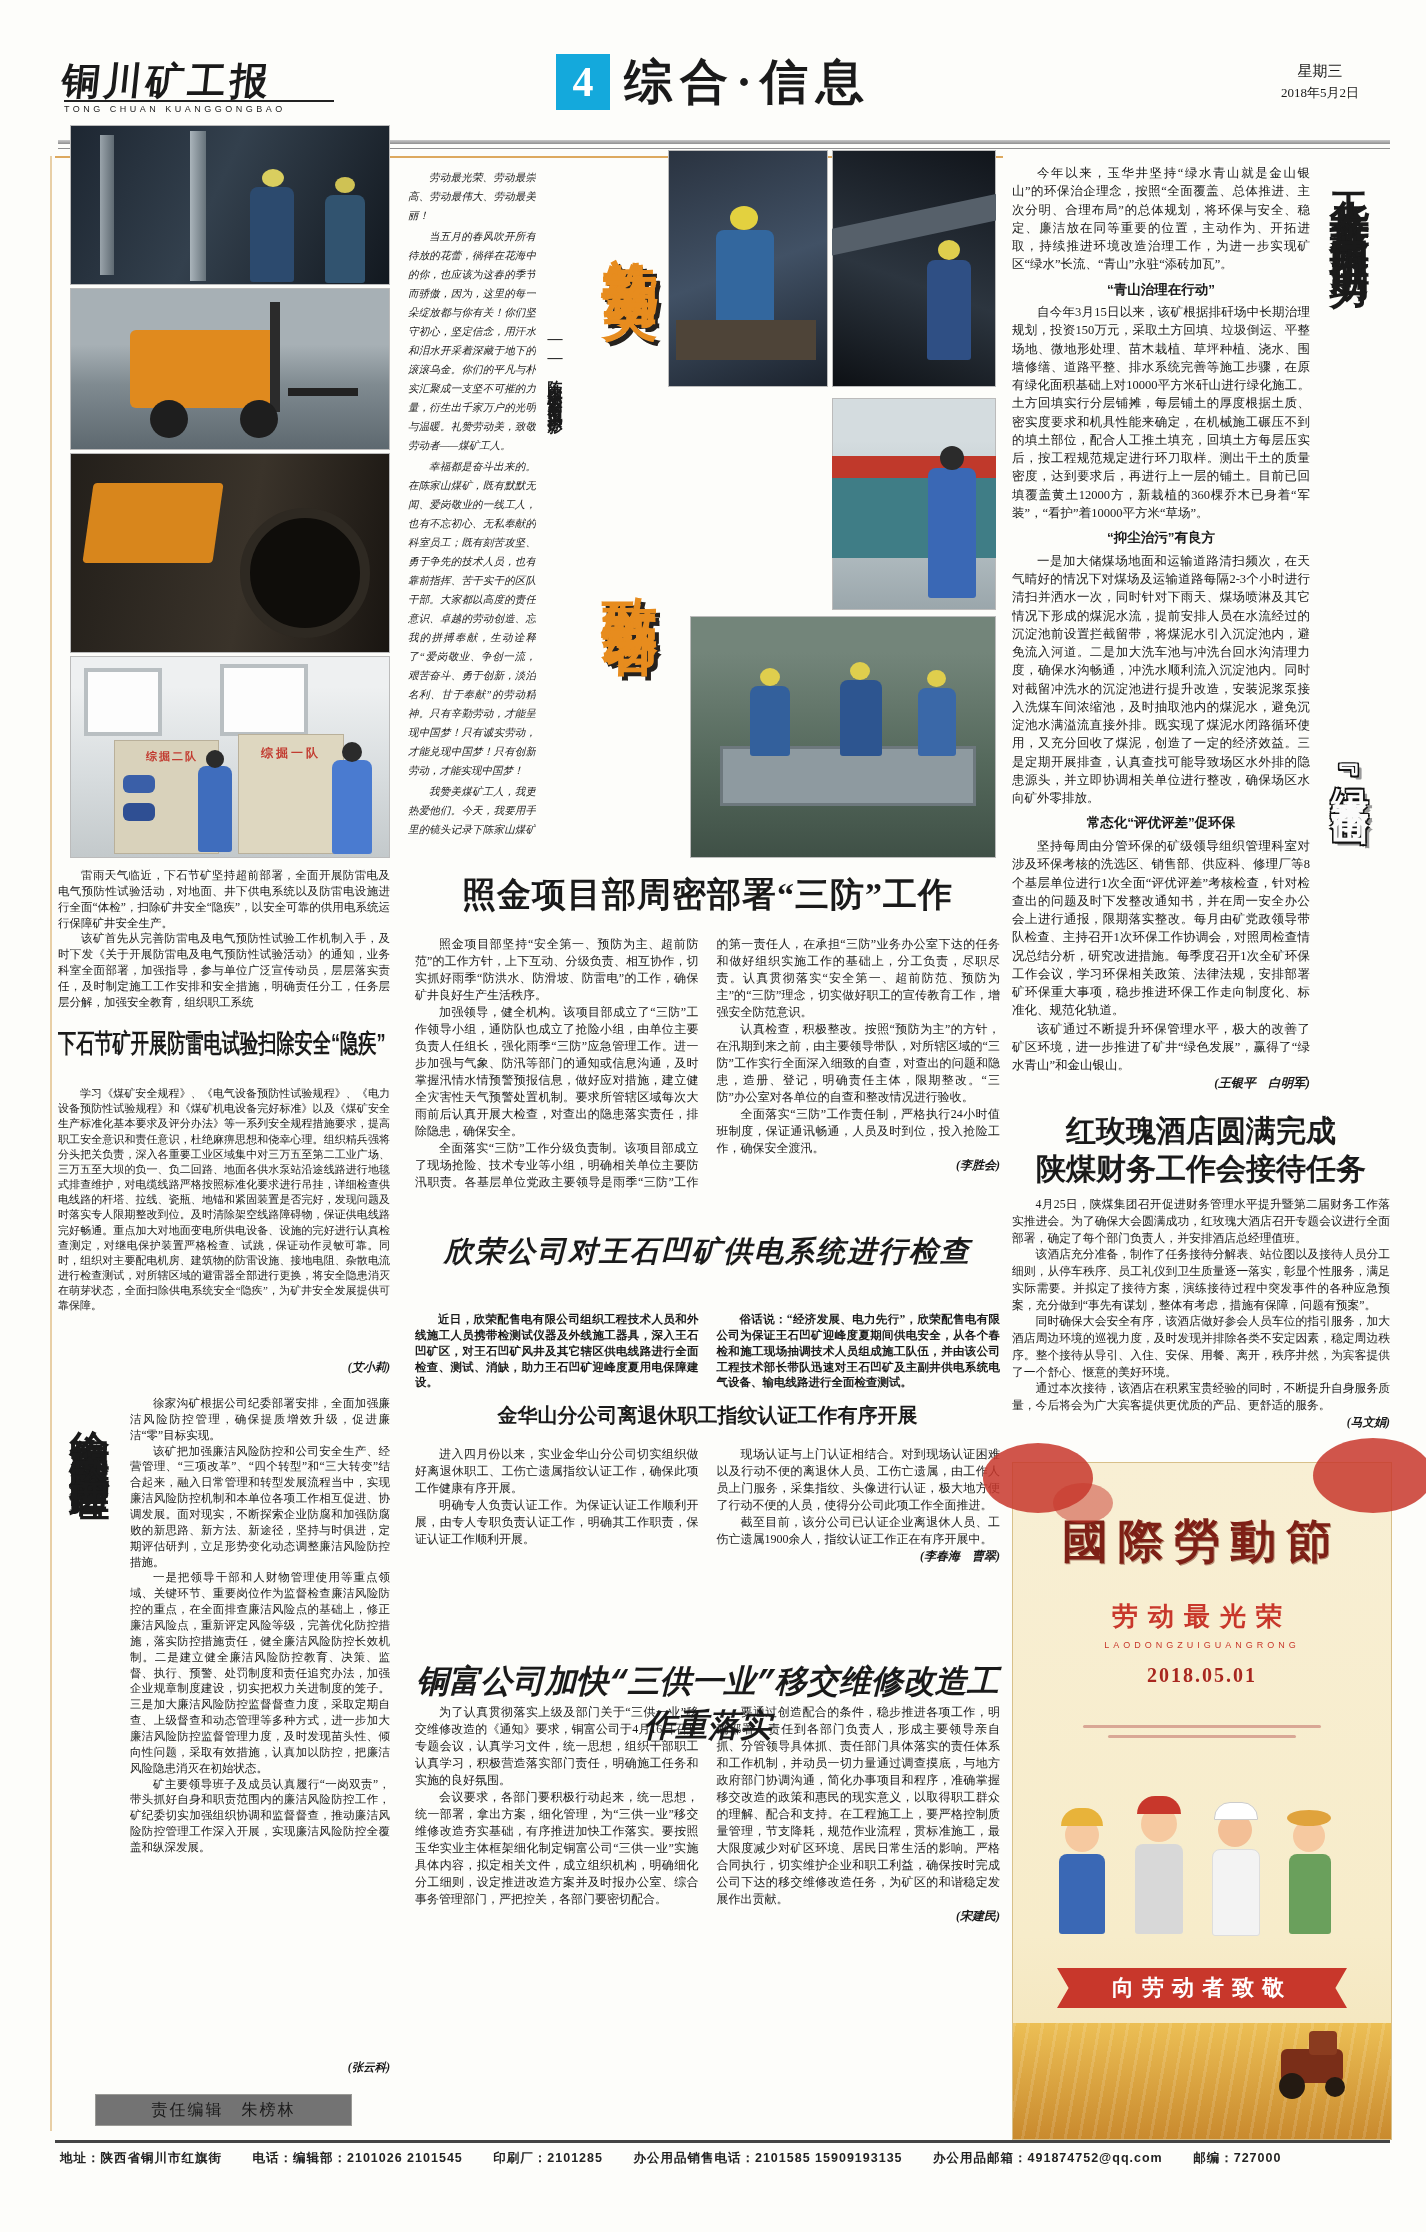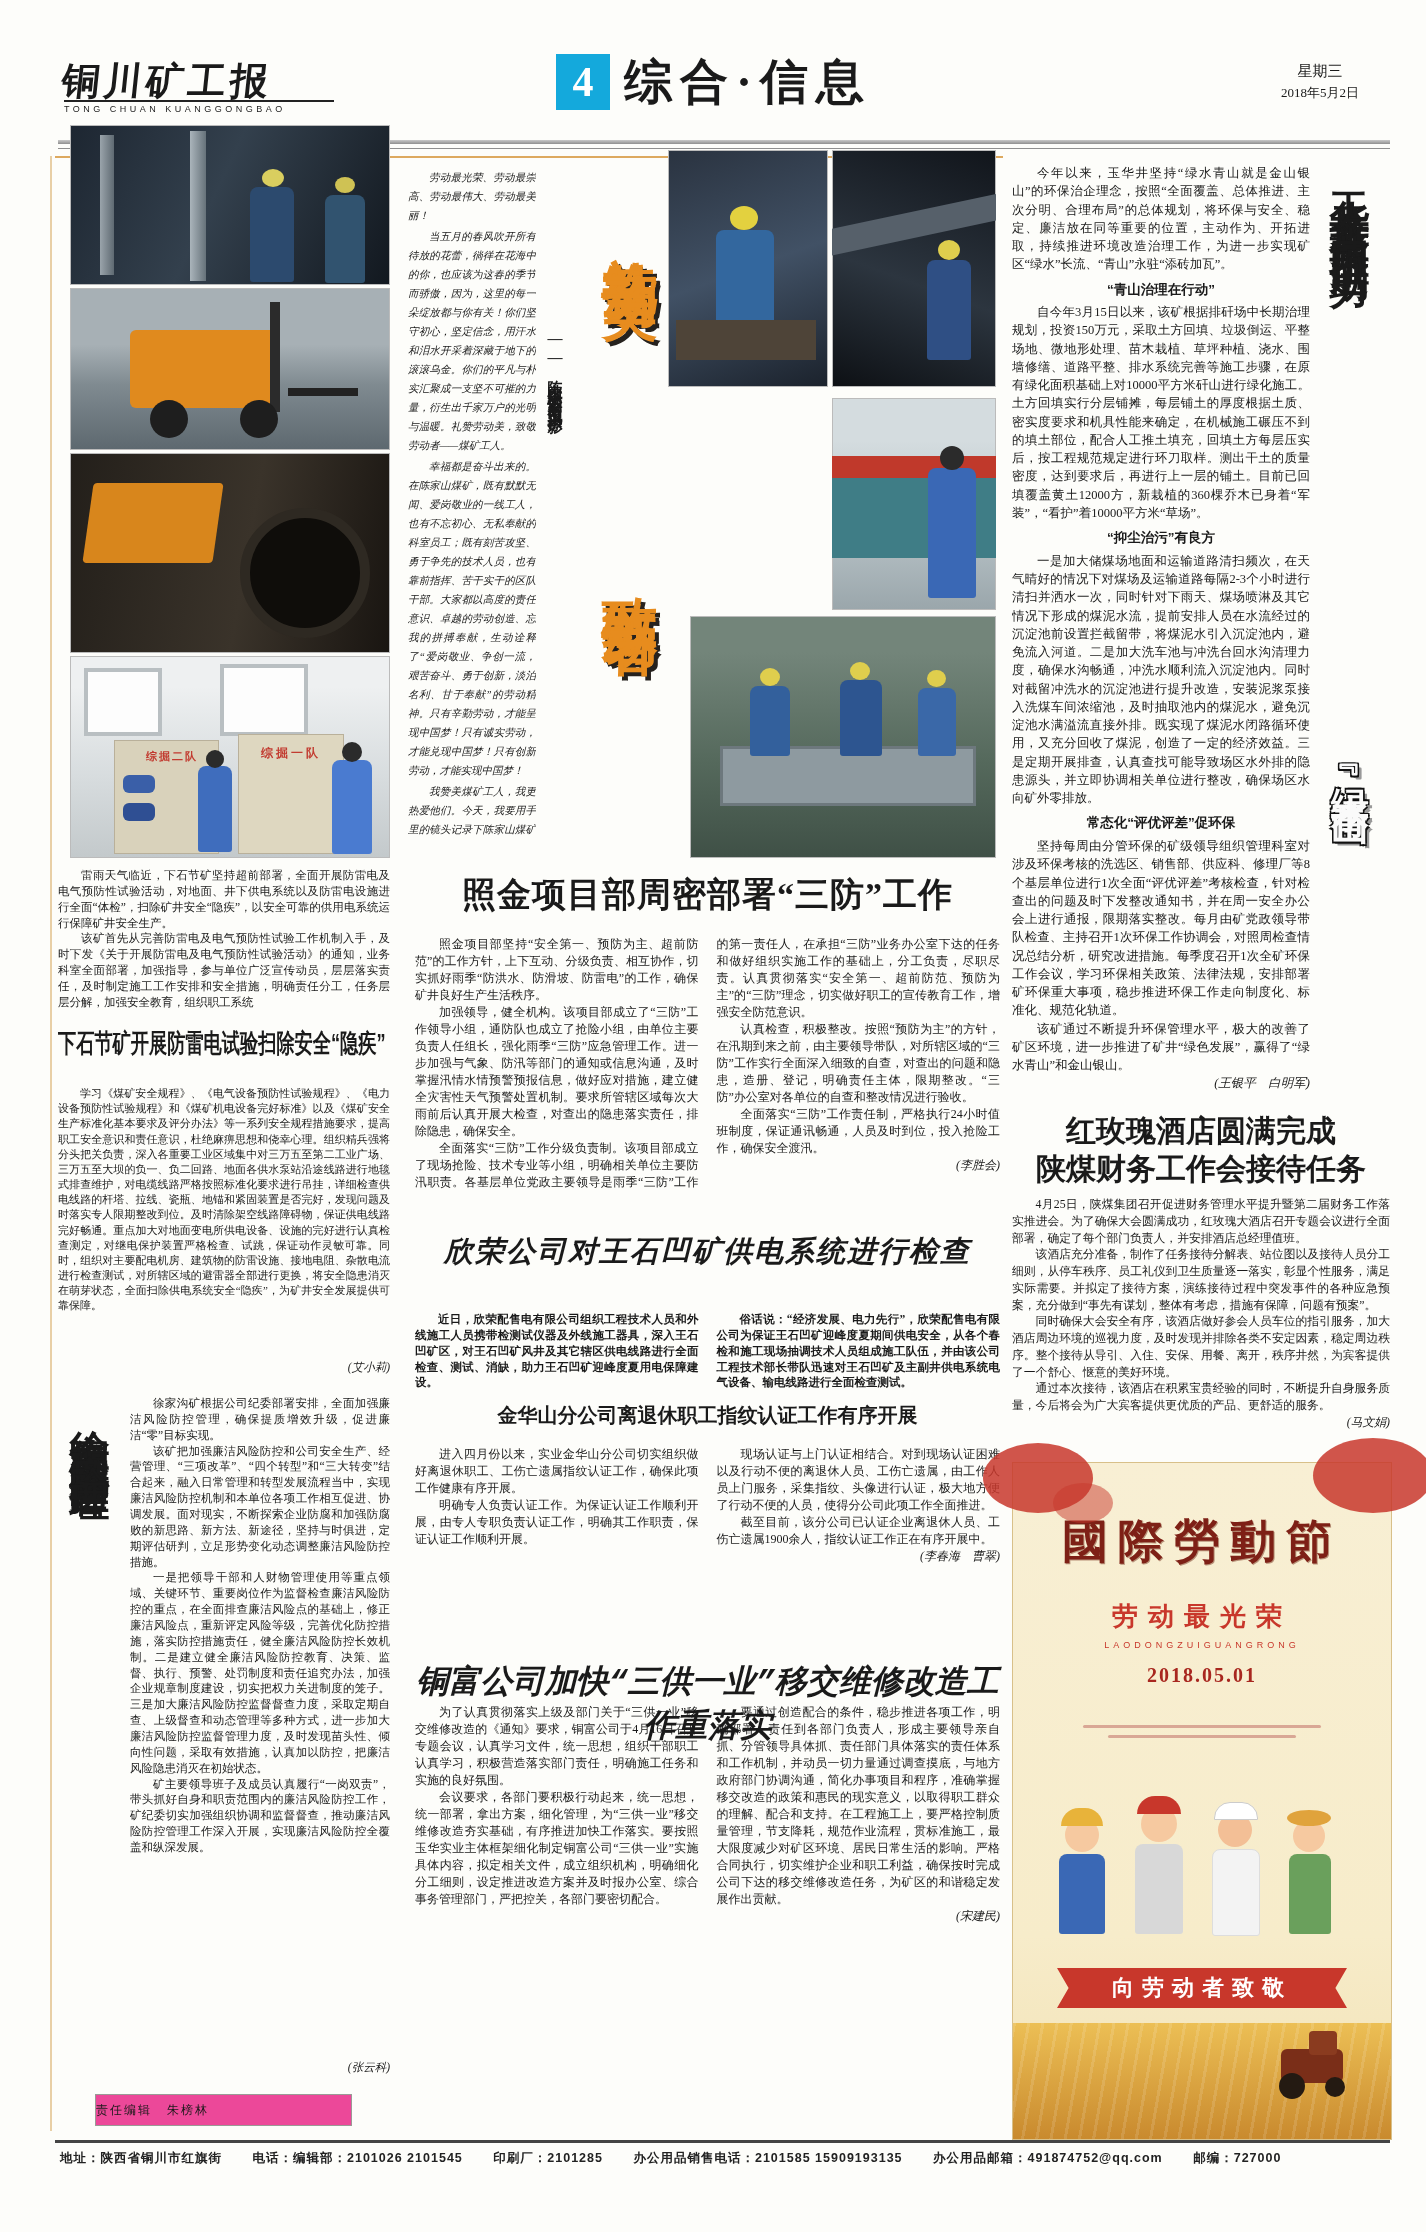--- a/index.html
+++ b/index.html
@@ -1,21 +1,21 @@
 <!DOCTYPE html>
 <html><head>
 <meta charset="utf-8">
 <style>
   html,body{margin:0;padding:0;background:#e8e8e4;}
   .page{position:relative;width:1426px;height:2232px;background:#fdfdfa;margin:0 auto;
         font-family:"Liberation Serif","DejaVu Serif",serif;color:#1a1a1a;overflow:hidden;}
   .abs{position:absolute;}
   .jtext{text-align:justify;}
   p{margin:0;text-indent:2em;}
-  .byline{text-align:right;text-indent:0;font-style:italic;font-weight:normal;}
+  .byline{text-align:right;text-indent:0;font-style:italic;font-weight:bold;}
   
   .masthead{font-size:38px;font-weight:900;transform:skewX(-6deg);letter-spacing:4px;}
   .pinyin{font-family:"Liberation Sans","DejaVu Sans",sans-serif;font-size:9px;letter-spacing:3.5px;
           border-top:2px solid #222;padding-top:2px;color:#222;}
   .pagebox{width:54px;height:56px;background:#14a9dc;color:#fff;font-size:42px;font-weight:900;
            text-align:center;line-height:56px;font-family:"Liberation Serif",serif;}
   .sectitle{font-size:48px;font-weight:900;letter-spacing:8px;}
   .dateblk{font-size:15px;text-align:center;line-height:1.5;}
   .dateblk .d2{font-size:13px;}
   .hrule1{height:4px;background:linear-gradient(#c9c9c9,#8f8f8f);}
@@ -42,21 +42,21 @@
   .cols2{column-count:2;column-gap:18px;}
   .subhead{text-align:center;font-weight:900;font-family:"Liberation Sans",sans-serif;
            text-indent:0;margin:6px 0 4px 0;font-size:13.5px;}
   .vhead-right{writing-mode:vertical-rl;text-orientation:upright;font-weight:900;
                font-size:40px;letter-spacing:7px;}
   .quotechars{writing-mode:vertical-rl;text-orientation:upright;font-size:38px;font-weight:900;
               color:#fafafa;letter-spacing:6px;
               text-shadow:-1.5px -1.5px 0 #111,1.5px -1.5px 0 #111,-1.5px 1.5px 0 #111,1.5px 1.5px 0 #111,4px 4px 0 #999;}
   .vhead-left{writing-mode:vertical-rl;text-orientation:upright;font-weight:900;font-size:40px;
               letter-spacing:4px;font-family:"Liberation Serif",serif;}
-  .editorbox{background:#ec4899;border:1px solid #9a9a96;text-align:left;font-size:12px;
+  .editorbox{background:#737373;border:1px solid #9a9a96;text-align:center;font-size:16px;
              line-height:30px;letter-spacing:2px;}
   
   .poster{background:linear-gradient(#f8efd4 0%,#f7ecca 70%,#f2e2b4 100%);border:1px solid #d8c089;}
   .cloud{position:absolute;background:#c8372b;border-radius:50%;opacity:.85;}
   .poster-title{font-size:46px;font-weight:900;color:#7e2016;letter-spacing:10px;text-align:center;
                 text-shadow:1px 1px 0 #b8937a;}
   .poster-slogan{font-size:26px;font-weight:900;color:#c8372b;letter-spacing:10px;text-align:center;}
   .poster-latin{font-size:9px;color:#c8372b;letter-spacing:4px;text-align:center;
                 font-family:"Liberation Sans",sans-serif;}
   .poster-date{font-size:20px;font-weight:bold;color:#a8271f;text-align:center;letter-spacing:2px;}

